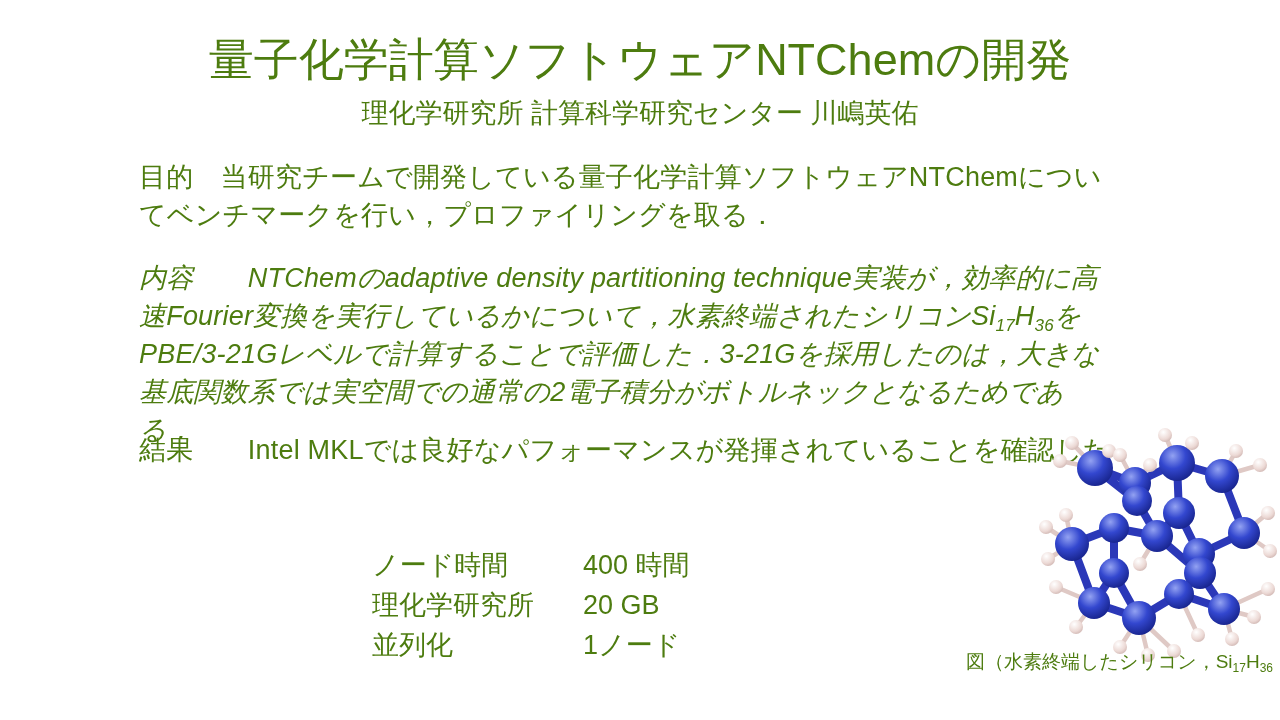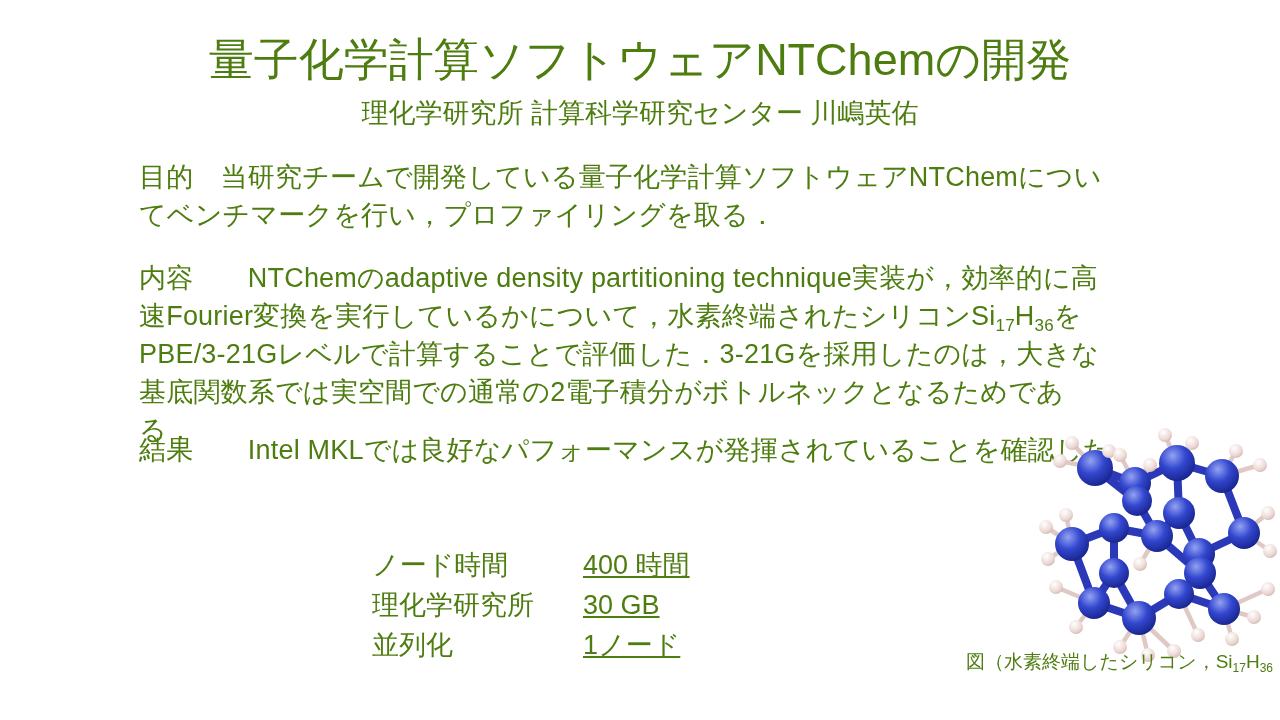--- a/index.html
+++ b/index.html
@@ -13,25 +13,25 @@
   }
   .subtitle{
     position:absolute;top:95px;left:0;width:100%;text-align:center;
     font-size:27px;font-weight:400;margin:0;white-space:nowrap;
   }
   .body{
     position:absolute;left:131px;width:968px;font-size:27px;line-height:38px;margin:8px;
     letter-spacing:0.2px;
   }
   .purpose{top:150px;}
-  .content{top:251px;}
+  .content{top:251px;font-style:italic;}
   .result{top:423px;width:1000px;}
   .machine{top:504px;}
   .specs{position:absolute;left:372px;top:545px;font-size:27px;}
-  .spec-row{height:40px;line-height:40px;text-decoration:underline;}
+  .spec-row{height:40px;line-height:40px;}
   .spec-label{display:inline-block;width:211px;}
   .content sub{font-size:17px;vertical-align:-6px;line-height:0;}
   .caption{position:absolute;left:966px;top:649px;font-size:19px;margin:0;white-space:nowrap;}
   .caption sub{font-size:12px;vertical-align:-4px;line-height:0;}
   .molecule{position:absolute;left:1032px;top:421px;}
 </style>
 </head>
 <body>
 
 <div class="slide">
@@ -44,21 +44,21 @@
   <p class="body content"><span>内容　　NTChemのadaptive density partitioning technique実装が，効率的に高速Fourier変換を実行しているかについて，水素終端されたシリコンSi</span><sub>17</sub><span>H</span><sub>36</sub><span>をPBE/3-21Gレベルで計算することで評価した．3-21Gを採用したのは，大きな基底関数系では実空間での通常の2電子積分がボトルネックとなるためである．</span></p>
 
   <p class="body result">結果　　Intel MKLでは良好なパフォーマンスが発揮されていることを確認した</p>
 
 
   <div class="specs">
     <div class="spec-row">
       <span class="spec-label">ノード時間</span><span class="spec-value">400 時間</span>
     </div>
     <div class="spec-row">
-      <span class="spec-label">理化学研究所</span><span class="spec-value">30 GB</span>
+      <span class="spec-label">理化学研究所</span><span class="spec-value">20 GB</span>
     </div>
     <div class="spec-row">
       <span class="spec-label">並列化</span><span class="spec-value">1ノード</span>
     </div>
   </div>
 
   <svg class="molecule" width="248" height="248" viewBox="0 0 248 248">
     <defs>
       <radialGradient id="gSi" cx="0.38" cy="0.3" r="0.8">
         <stop offset="0" stop-color="#93a2f2"></stop>

